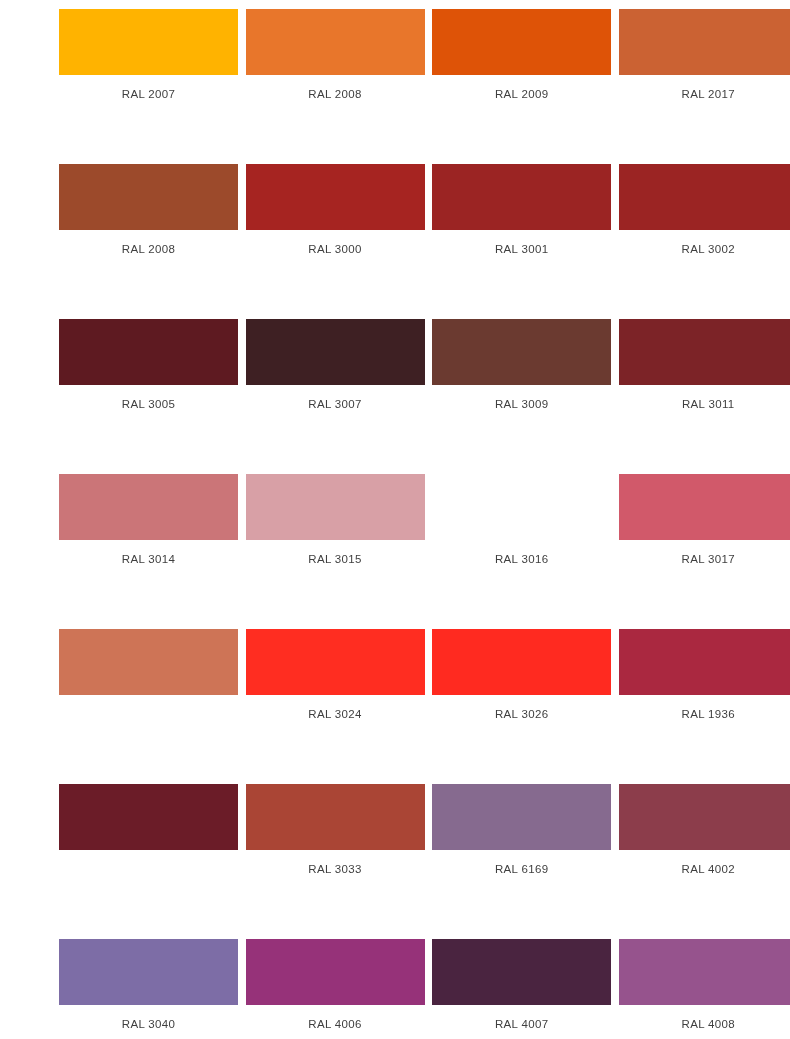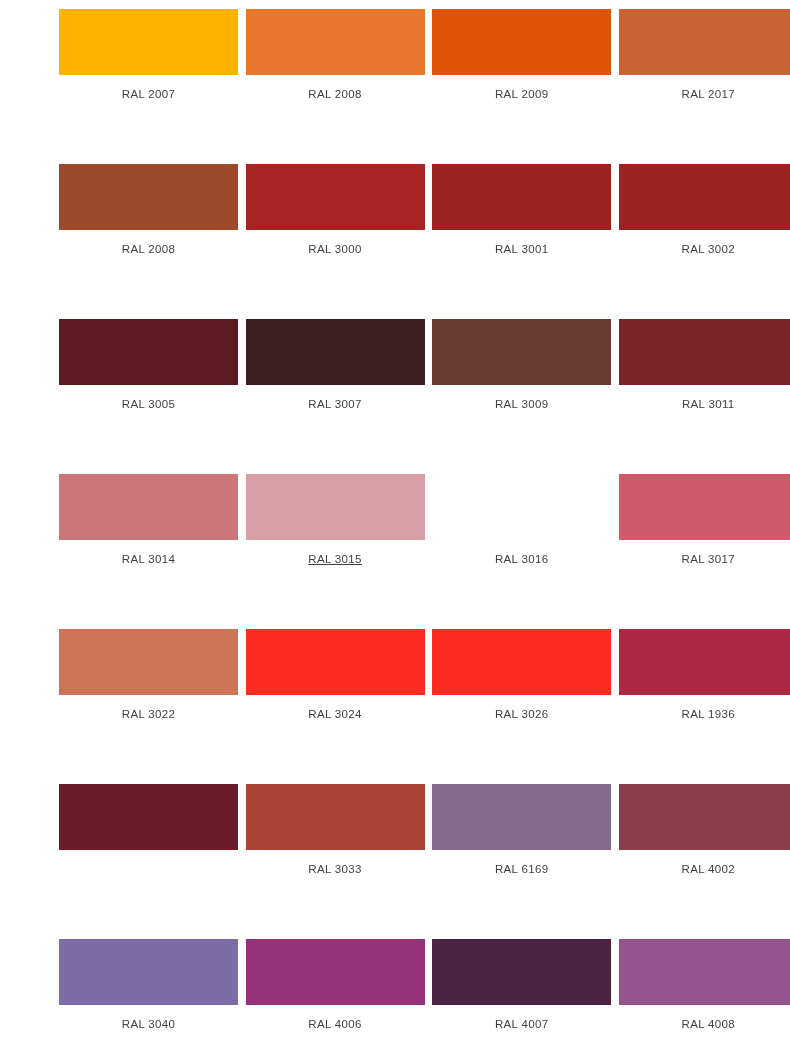--- a/index.html
+++ b/index.html
@@ -115,33 +115,32 @@
       <div class="swatch-cell">
         <div class="swatch-chip" style="background: rgb(124, 35, 39);"></div>
         <span class="swatch-label" style="color: rgb(63, 63, 63);">RAL 3011</span>
       </div>
       <div class="swatch-cell">
         <div class="swatch-chip" style="background: rgb(203, 117, 120);"></div>
         <span class="swatch-label" style="color: rgb(63, 63, 63);">RAL 3014</span>
       </div>
       <div class="swatch-cell">
         <div class="swatch-chip" style="background: rgb(216, 160, 166);"></div>
-        <span class="swatch-label" style="color: rgb(63, 63, 63); text-decoration: underline;">RAL 3015</span>
+        <span class="swatch-label" style="color: rgb(63, 63, 63);">RAL 3015</span>
       </div>
       <div class="swatch-cell">
         <div class="swatch-chip"></div>
         <span class="swatch-label" style="color: rgb(63, 63, 63);">RAL 3016</span>
       </div>
       <div class="swatch-cell">
         <div class="swatch-chip" style="background: rgb(209, 89, 106);"></div>
         <span class="swatch-label" style="color: rgb(63, 63, 63);">RAL 3017</span>
       </div>
       <div class="swatch-cell">
         <div class="swatch-chip" style="background: rgb(206, 116, 86);"></div>
-        <span class="swatch-label" style="color: rgb(63, 63, 63);">RAL 3022</span>
       </div>
       <div class="swatch-cell">
         <div class="swatch-chip" style="background: rgb(255, 45, 33);"></div>
         <span class="swatch-label" style="color: rgb(63, 63, 63);">RAL 3024</span>
       </div>
       <div class="swatch-cell">
         <div class="swatch-chip" style="background: rgb(255, 42, 32);"></div>
         <span class="swatch-label" style="color: rgb(63, 63, 63);">RAL 3026</span>
       </div>
       <div class="swatch-cell">

